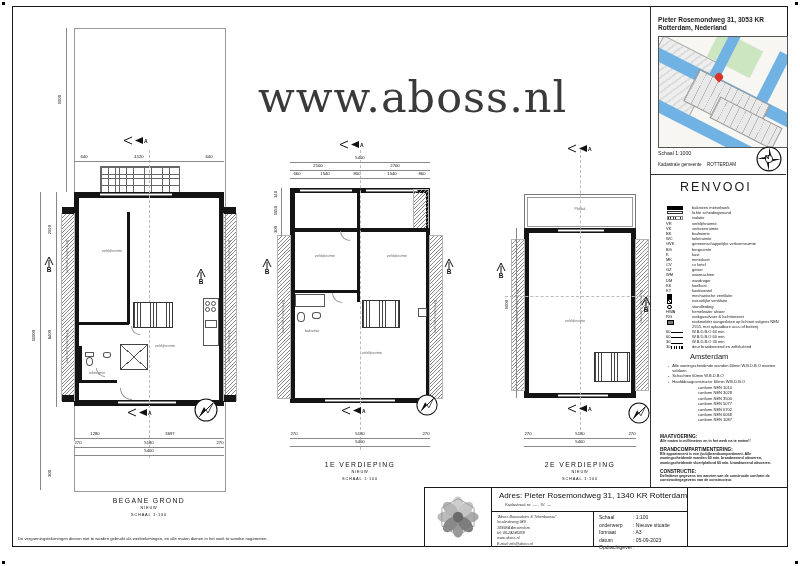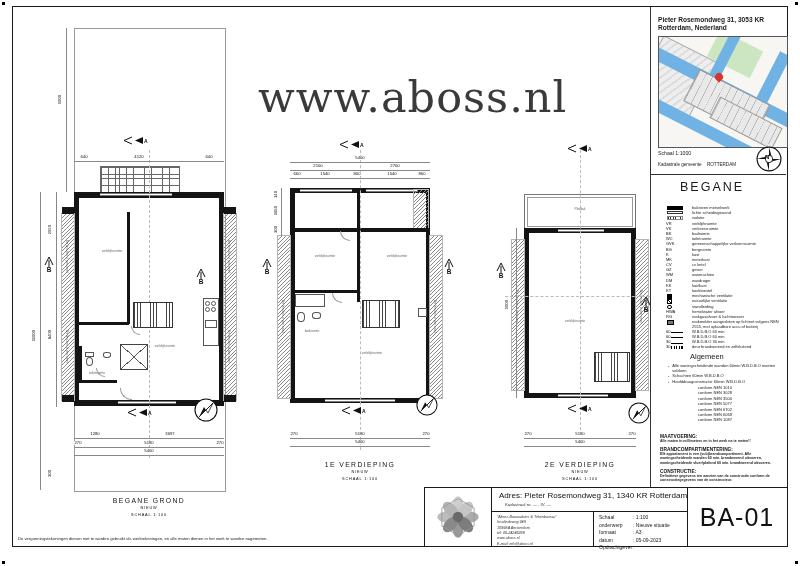--- a/index.html
+++ b/index.html
@@ -419,21 +419,21 @@
           <path d="M12 1 L15 12 L12 12 Z" fill="#111"></path>
           <path d="M12 23 L9 12 L12 12 Z" fill="#111"></path>
           <path d="M1 12 L12 9 L12 12 Z" fill="#111"></path>
           <path d="M23 12 L12 15 L12 12 Z" fill="#111"></path>
           <circle cx="12" cy="12" r="3.4" fill="#fff" stroke="#111" stroke-width=".8"></circle>
         </svg>
       <span style="position:absolute;left:9px;top:8px;font-size:6px;font-weight:700;">N</span>
     </div>
     <div class="hline" style="left:651px;top:174px;width:135px;height:0.7px;"></div>
 
-    <div class="renvooi" style="left:680px;top:180px;">BEGANE</div>
+    <div class="renvooi" style="left:680px;top:180px;">RENVOOI</div>
 
     <div class="a" style="left:666px;top:206px;width:122px;">
 
         <div class="lrow">
           <span class="lsym">
             <i class="labbr"></i>
             <i class="lsw black"></i>
           </span>
           <span class="llbl">baksteen metselwerk</span>
         </div>
@@ -640,21 +640,21 @@
 
         <div class="lrow">
           <span class="lsym">
             <i class="labbr">30</i>
             <i class="lsw zz"></i>
           </span>
           <span class="llbl">deur brandwerend en zelfsluitend</span>
         </div>
       </div>
 
-    <div class="alg-title" style="position:absolute;left:690px;top:352px;">Algemeen</div>
+    <div class="alg-title" style="position:absolute;left:690px;top:352px;">Amsterdam</div>
     <div class="a" style="left:668px;top:363px;width:120px;">
 
     <div class="alg-row">
           <span class="b">-</span>
           <span>Alle woningscheidende wanden 60min W.B.D.B.O moeten voldoen</span>
         </div>
         <div class="alg-row">
           <span class="b">-</span>
           <span>Schachten 60min W.B.D.B.O</span>
         </div>
@@ -750,17 +750,16 @@
           <span class="fl">datum</span>
           <span>: 05-09-2023</span>
         </div>
 
         <div class="fieldrow">
           <span class="fl">Opdrachtgever</span>
           <span>:</span>
         </div>
       </div>
 
-    <div class="ba" style="left:262px;top:0;width:100px;height:58px;">BA-01</div>
   </div>
 
   <div class="disclaimer" style="left:18px;top:536px;">De vergunningstekeningen dienen niet te worden gebruikt als werktekeningen, en alle maten dienen in het werk te worden nagemeten.</div>
 </div>
 
 </body></html>

